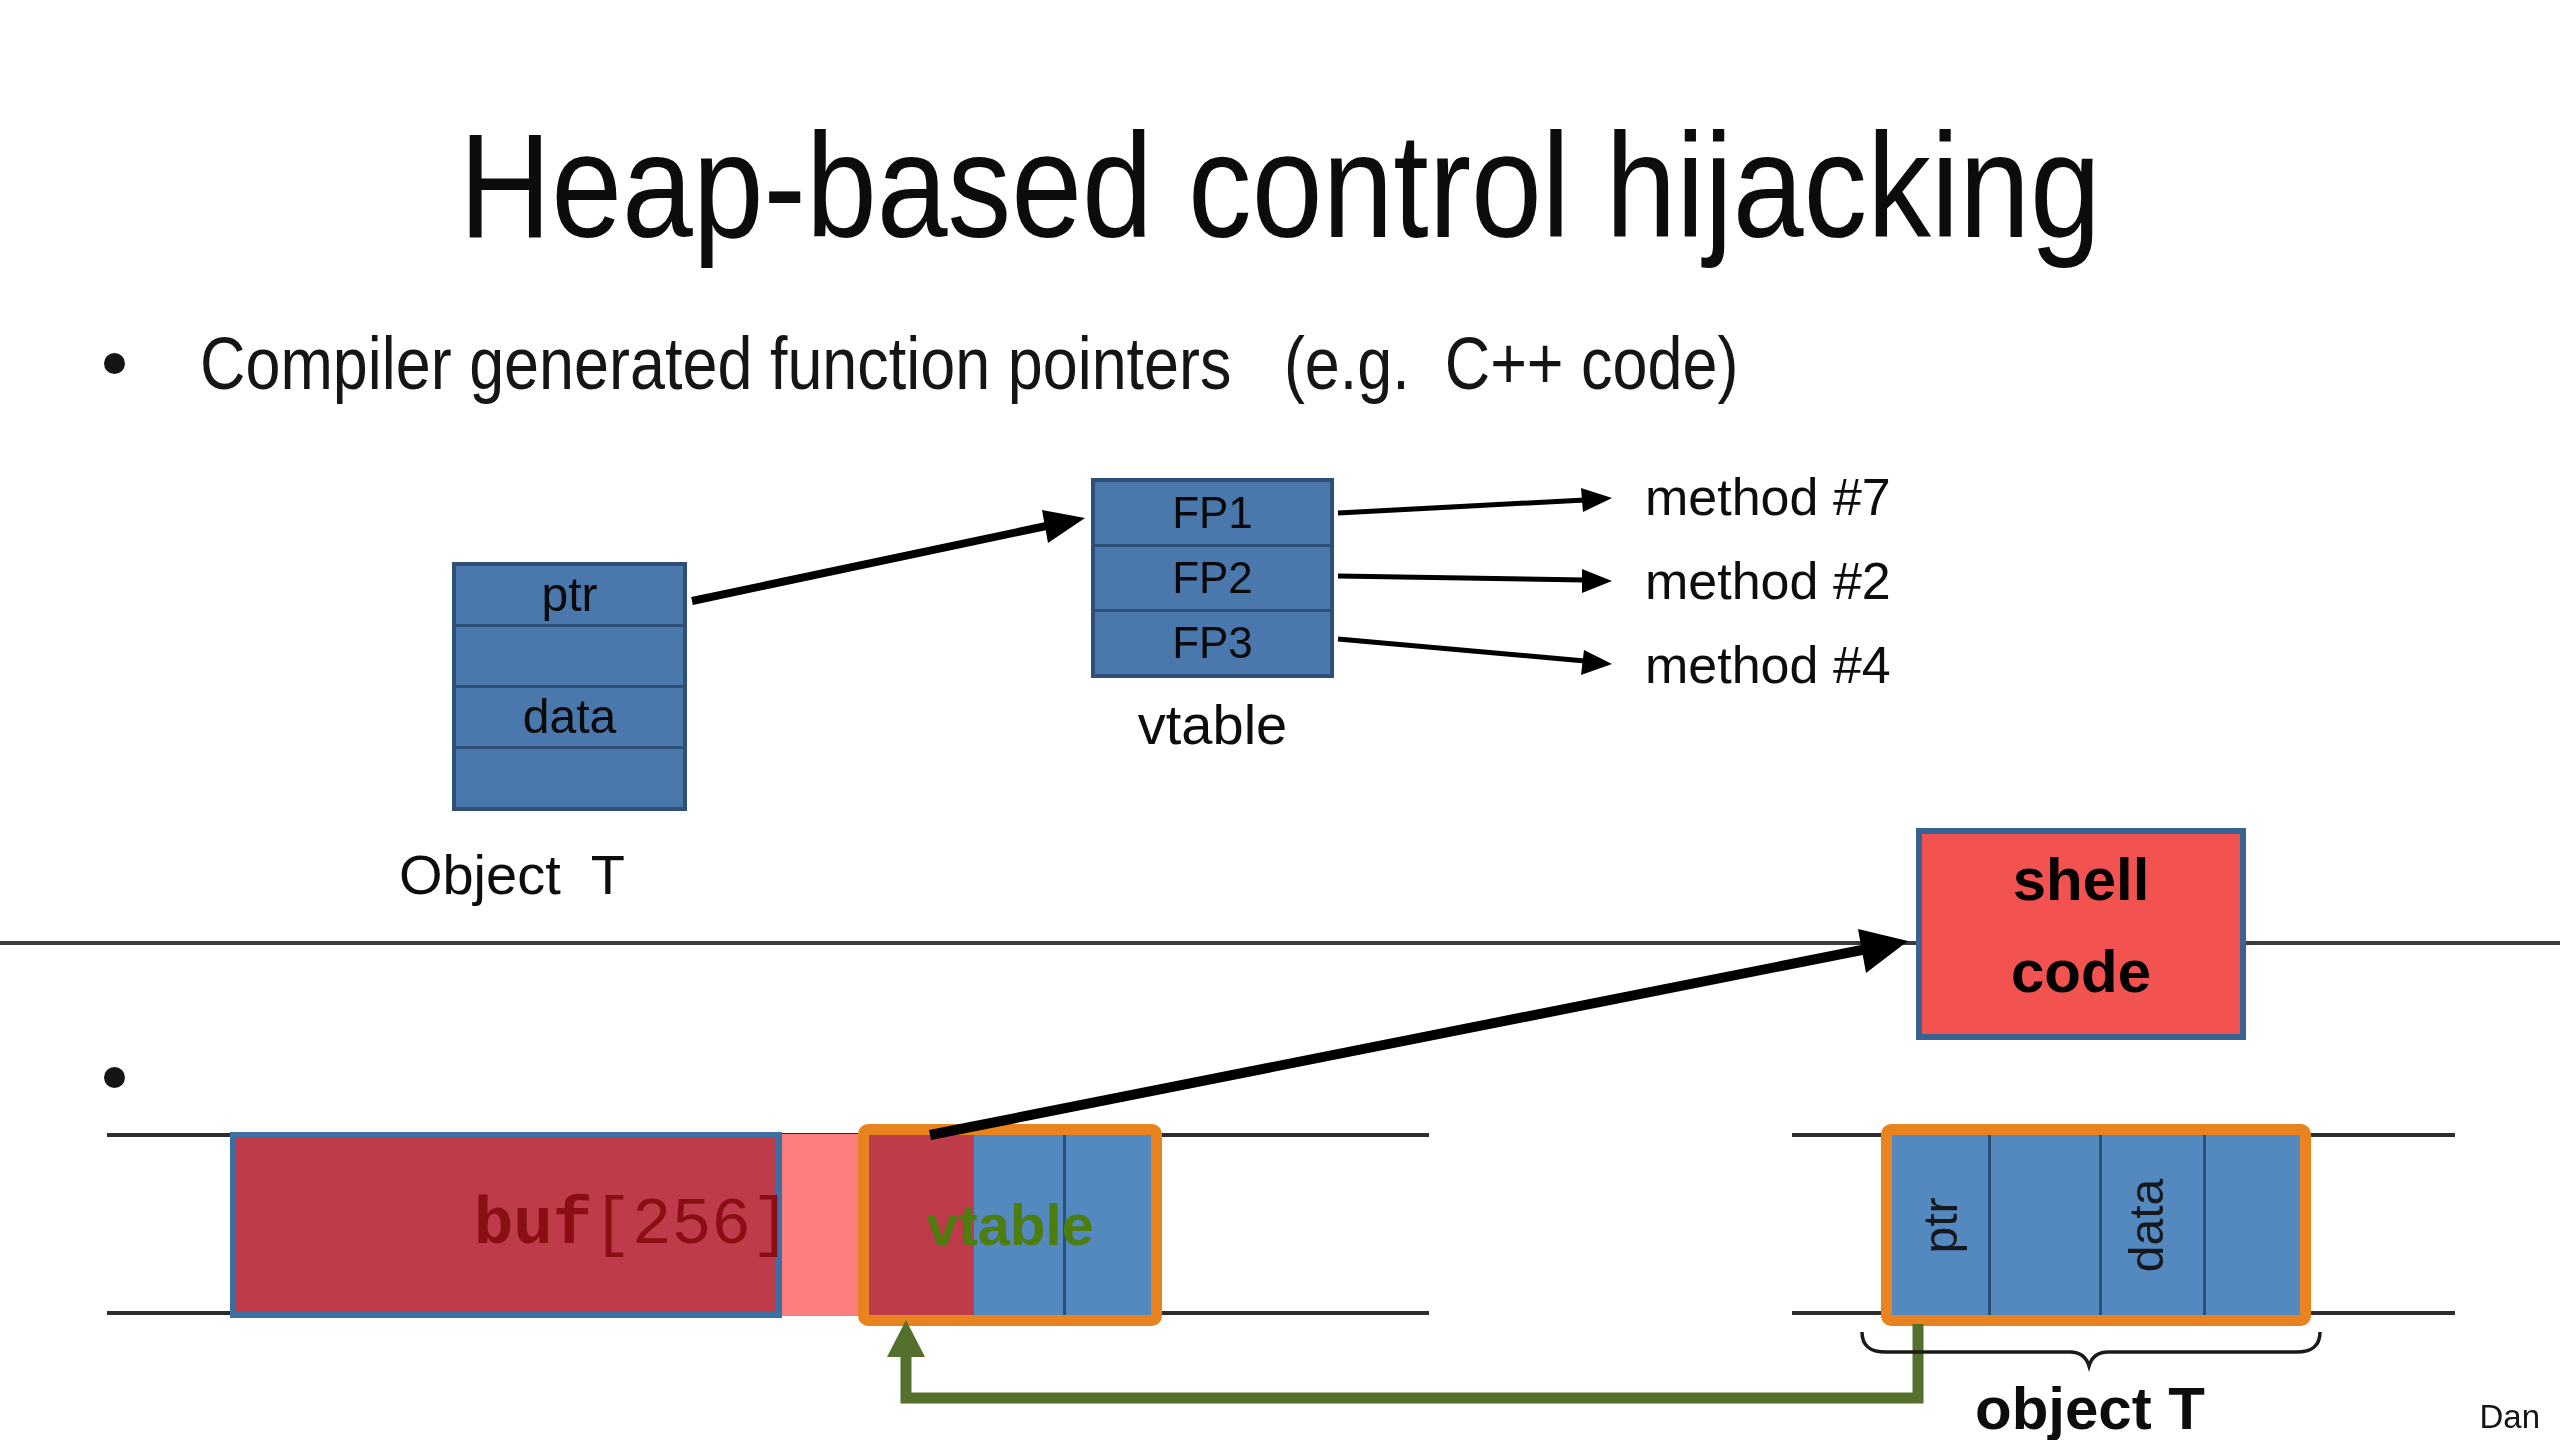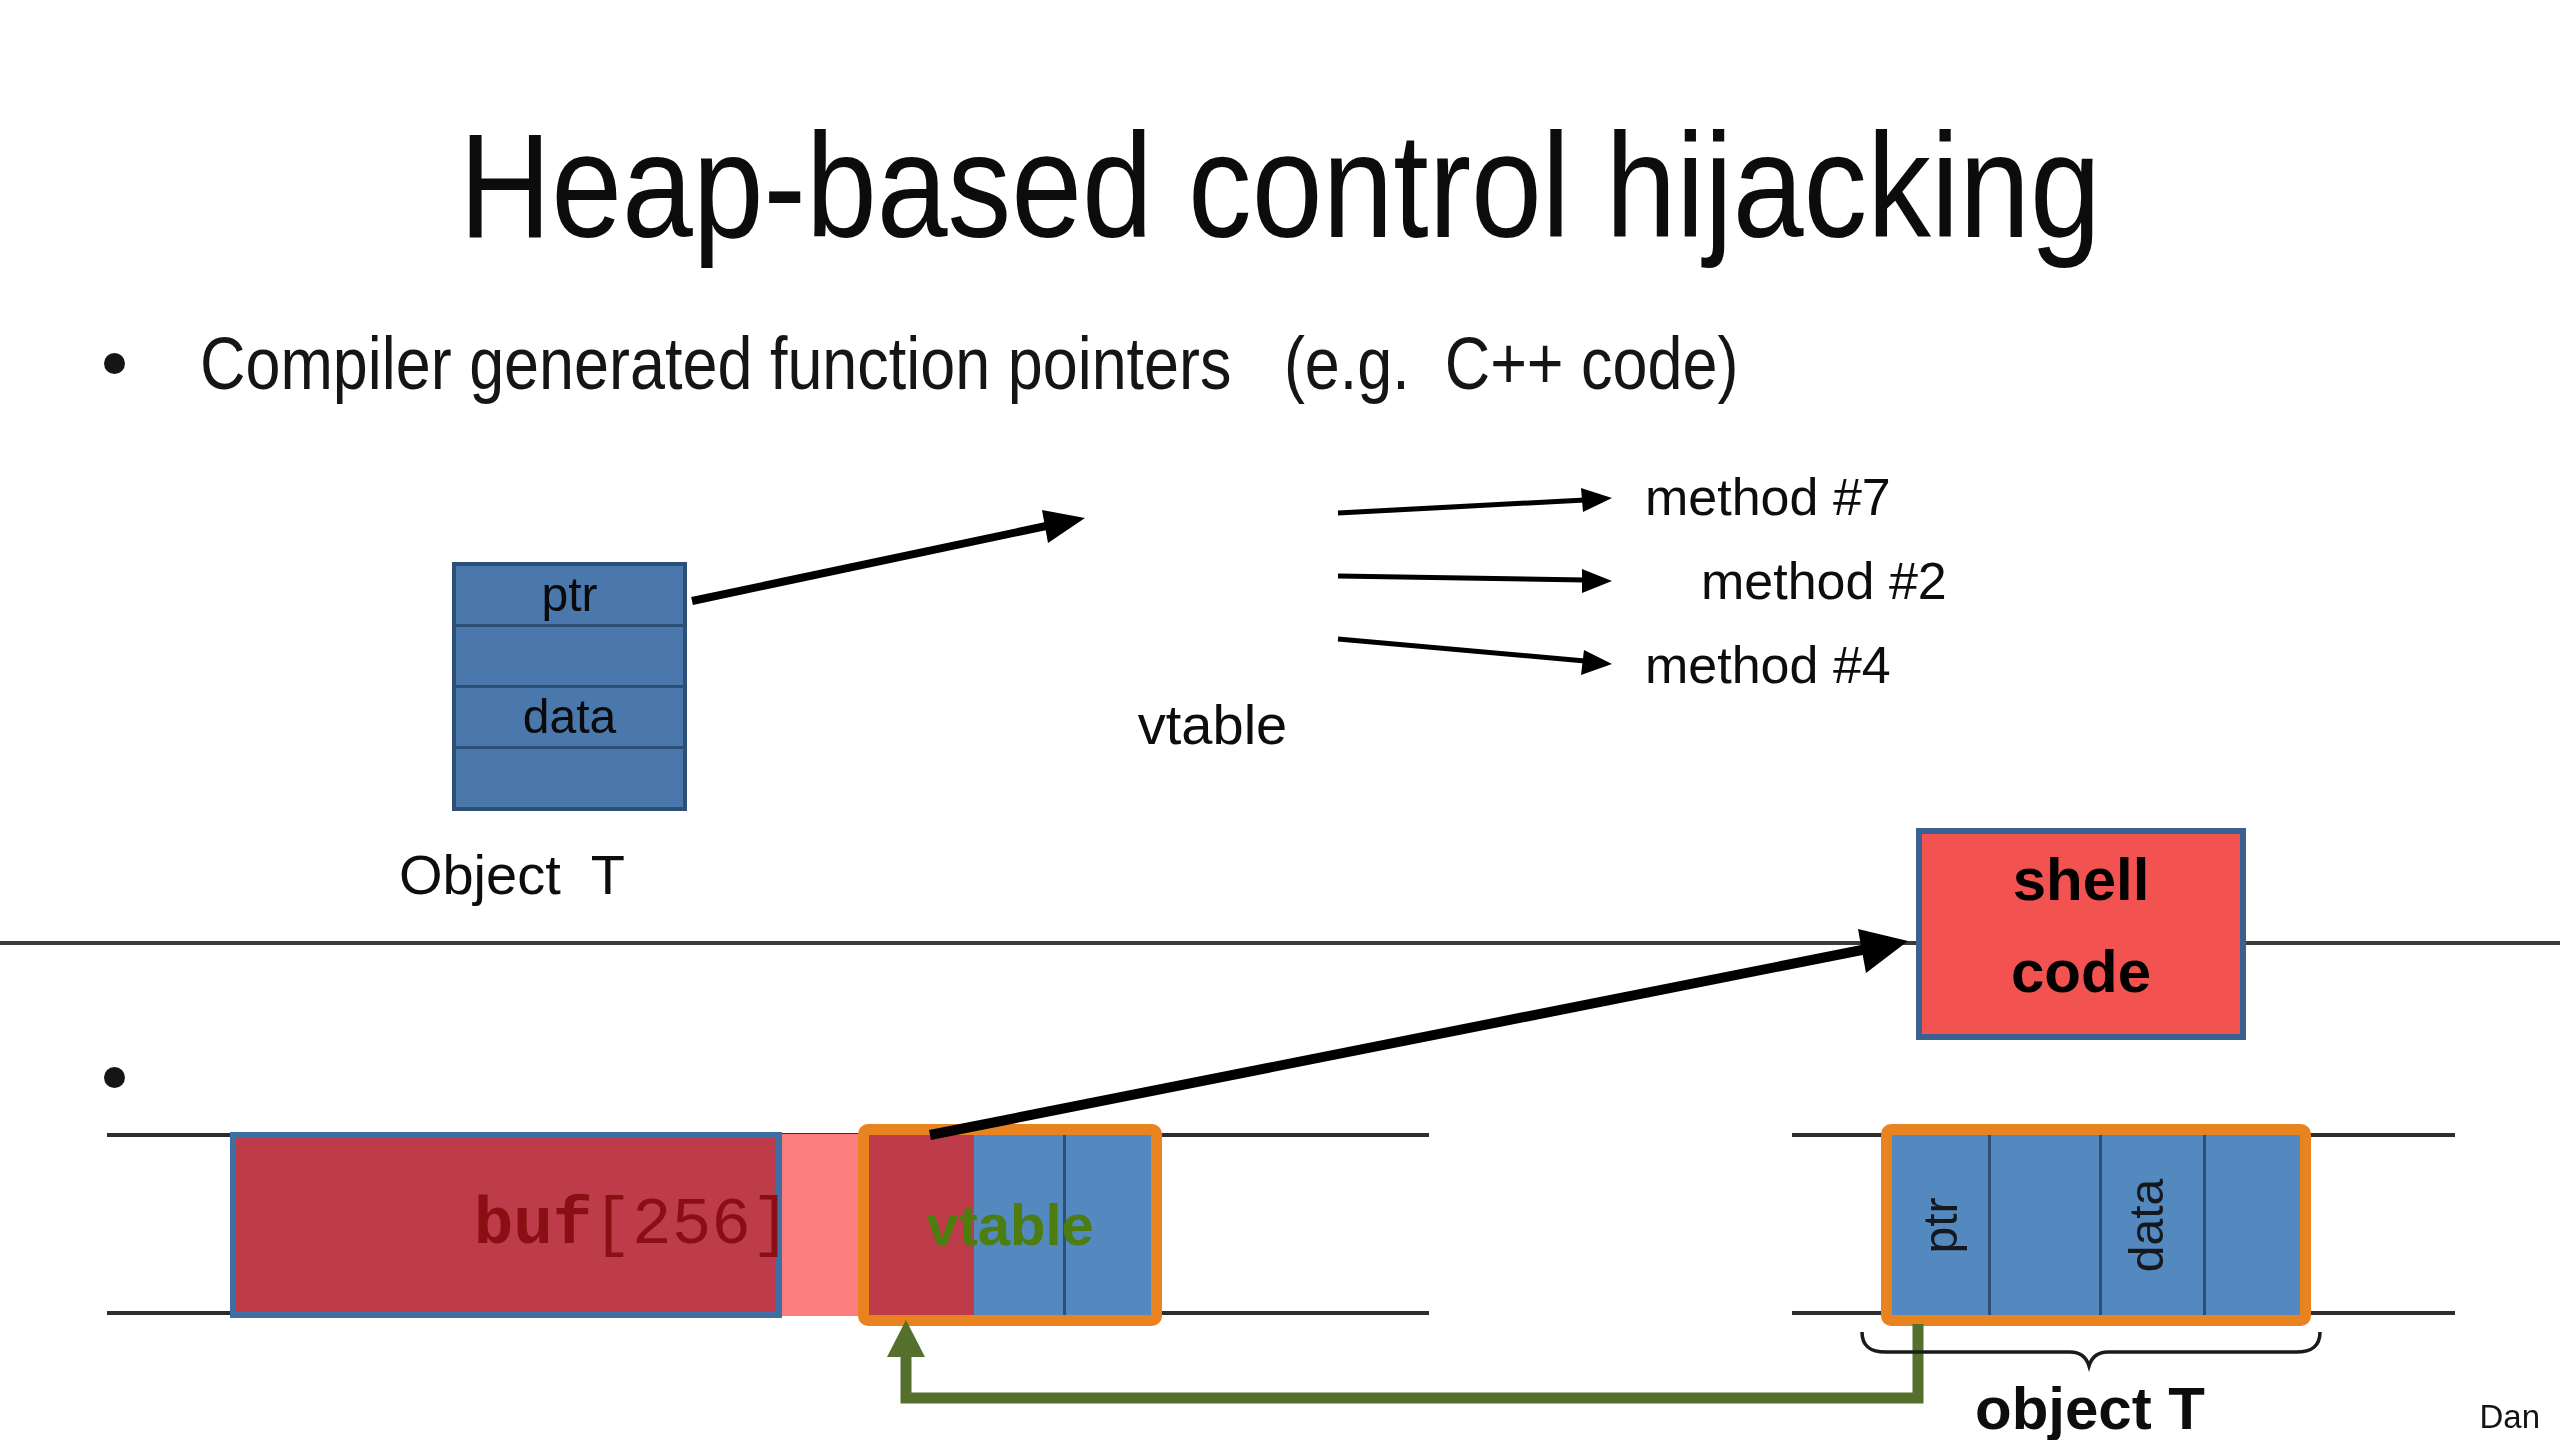--- a/index.html
+++ b/index.html
@@ -110,24 +110,29 @@
   <div class="abs bullet-text" style="left:200px; top:322px;">Compiler generated function pointers   (e.g.  C++ code)</div>
 
   <div class="abs memfour">
     <div class="cell">ptr</div>
     <div class="cell"></div>
     <div class="cell">data</div>
     <div class="cell"></div>
   </div>
   <div class="abs caption" style="left:362px; top:842px; width:300px;">Object  T</div>
 
+  <div class="abs vbox">
+    <div class="cell">FP1</div>
+    <div class="cell">FP2</div>
+    <div class="cell">FP3</div>
+  </div>
   <div class="abs caption" style="left:1091px; top:692px; width:243px;">vtable</div>
 
   <div class="abs method" style="left:1645px; top:468px;">method #7</div>
-  <div class="abs method" style="left:1701px; top:552px;">method #2</div>
+  <div class="abs method" style="left:1645px; top:552px;">method #2</div>
   <div class="abs method" style="left:1645px; top:636px;">method #4</div>
 
   <div class="abs shellbox">
     <div>shell</div>
     <div>code</div>
   </div>
 
   <div class="abs bullet-dot" style="left:104px; top:1067px;"></div>
   <div class="abs bullet-text" style="left:200px; top:1036px;">
     <span>After overflow of </span><span class="mono-b">buf</span><span>  we have:</span>

